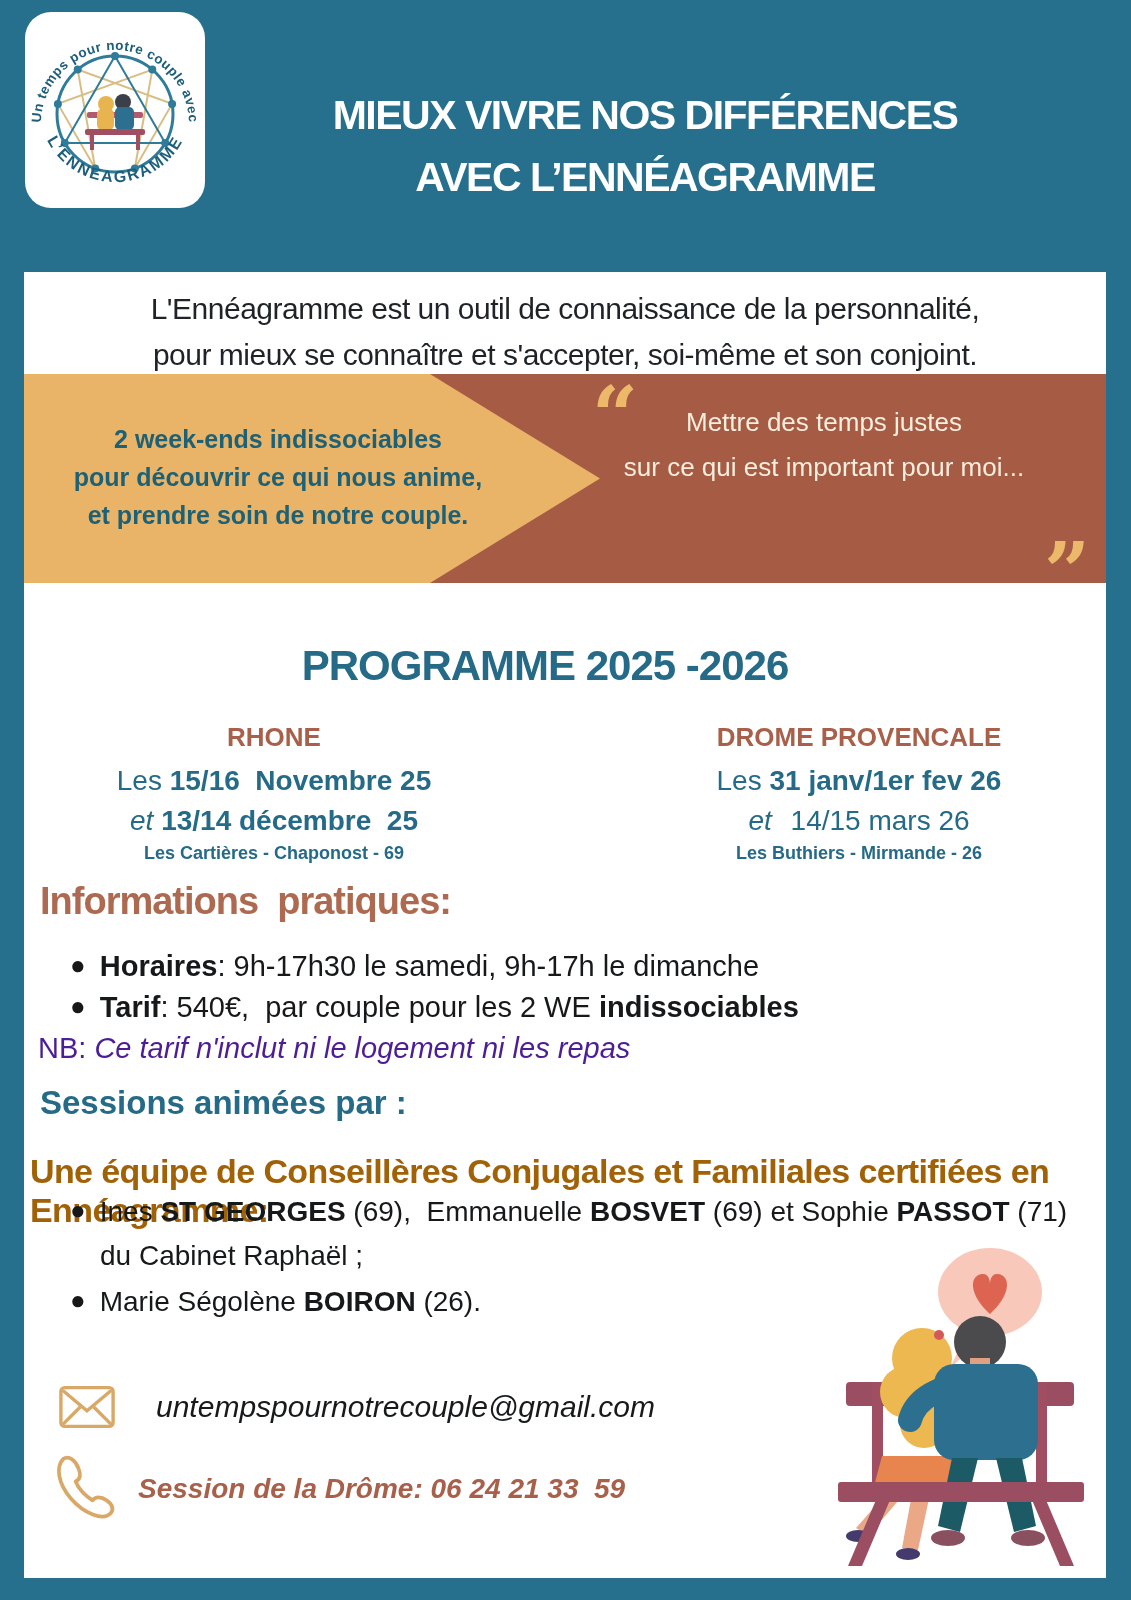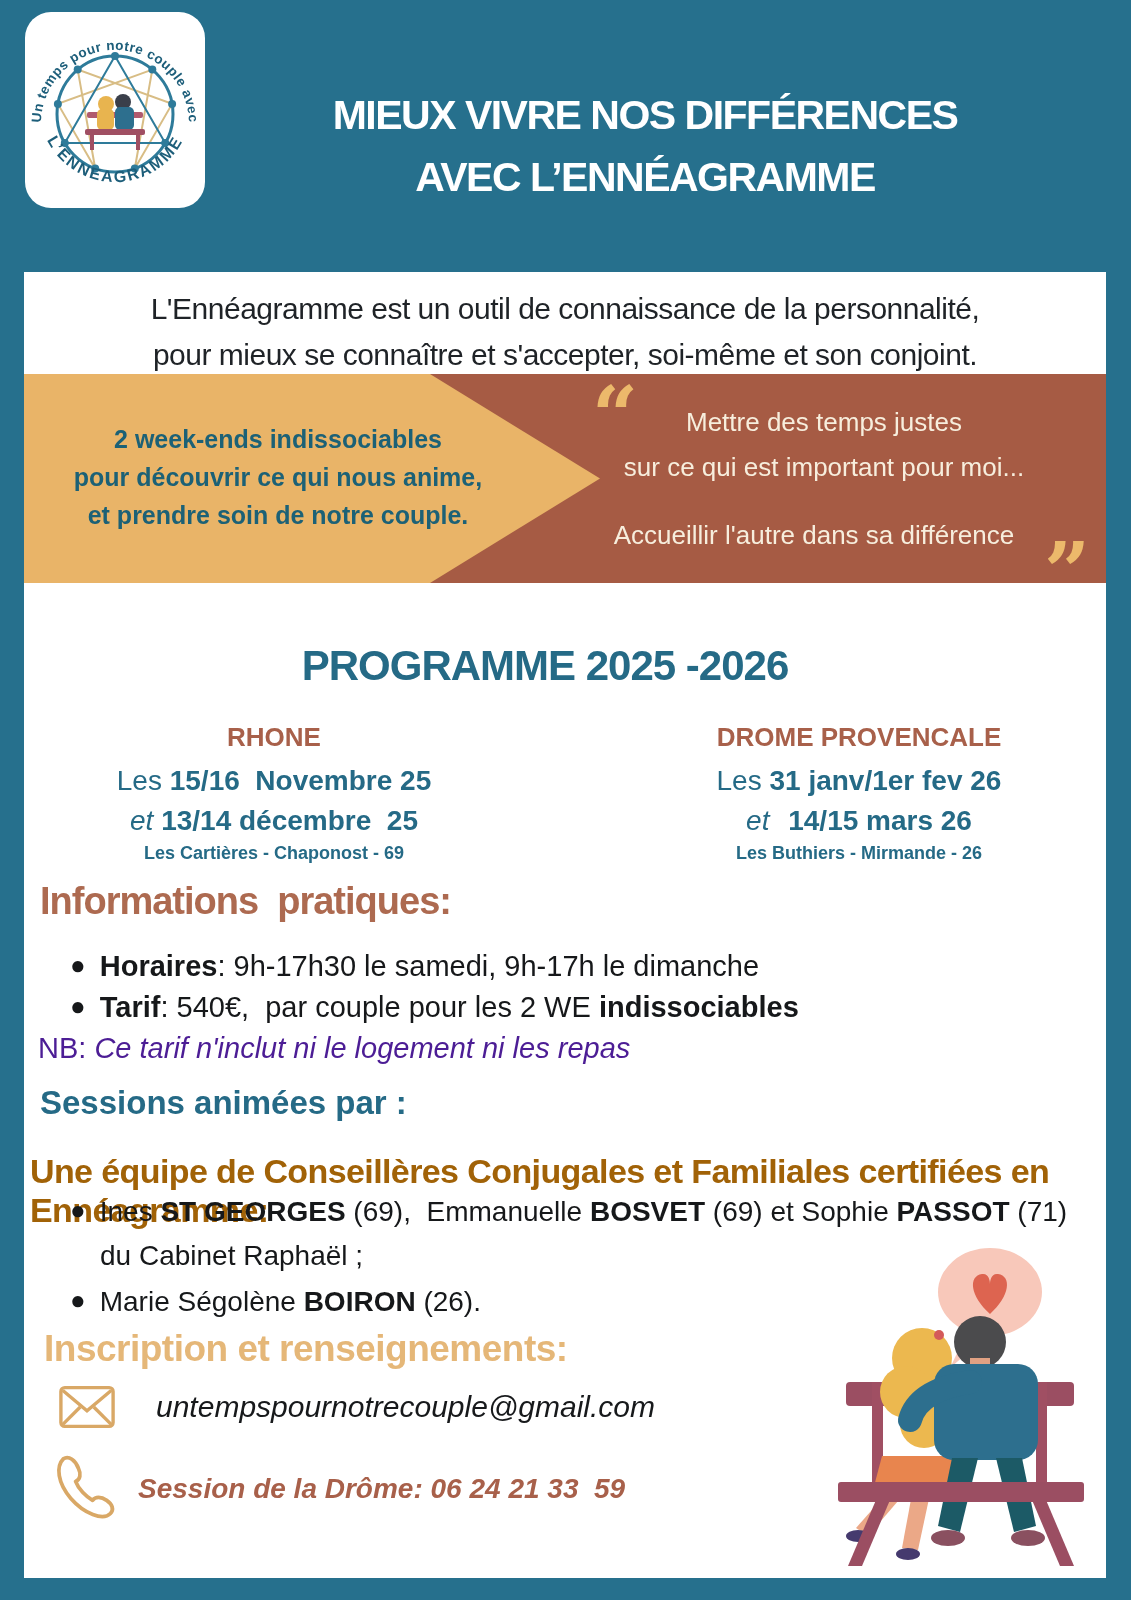--- a/index.html
+++ b/index.html
@@ -134,51 +134,49 @@
       <div class="banner-left">
         <div>2 week-ends indissociables</div>
         <div>pour découvrir ce qui nous anime,</div>
         <div>et prendre soin de notre couple.</div>
       </div>
       <div class="quote-glyph quote-open">“</div>
       <div class="banner-right">
         <div>Mettre des temps justes</div>
         <div>sur ce qui est important pour moi...</div>
       </div>
-      <div class="banner-quote2">Accueillir l'autre dans sa différence</div>
       <div class="quote-glyph quote-close">”</div>
     </div>
 
     <div class="programme-title">PROGRAMME 2025 -2026</div>
 
     <div class="col col-rhone">
       <div class="region">RHONE</div>
       <div class="dateline pre"><span>Les </span><span style="font-weight: 700;">15/16  Novembre 25</span></div>
       <div class="dateline pre"><span style="font-style: italic;">et </span><span style="font-weight: 700;">13/14 décembre  25</span></div>
       <div class="venue">Les Cartières - Chaponost - 69</div>
     </div>
     <div class="col col-drome">
       <div class="region">DROME PROVENCALE</div>
       <div class="dateline pre"><span>Les </span><span style="font-weight: 700;">31 janv/1er fev 26</span></div>
-      <div class="dateline pre"><span style="font-style: italic;">et </span><span style="font-weight: 700; margin-left: 11px;">14/15 mars 26</span></div>
+      <div class="dateline pre"><span style="font-style: italic;">et </span><span style="font-weight: 400; margin-left: 11px;">14/15 mars 26</span></div>
       <div class="venue">Les Buthiers - Mirmande - 26</div>
     </div>
 
     <div class="infos-heading pre">Informations  pratiques:</div>
     <div class="bullet b1"><span class="dot">●</span><span class="pre"><span style="font-weight: 700;">Horaires</span><span>: 9h-17h30 le samedi, 9h-17h le dimanche</span></span></div>
     <div class="bullet b2"><span class="dot">●</span><span class="pre"><span style="font-weight: 700;">Tarif</span><span>: 540€,  par couple pour les 2 WE </span><span style="font-weight: 700;">indissociables</span></span></div>
     <div class="nb-line pre"><span>NB: </span><span style="font-style: italic;">Ce tarif n'inclut ni le logement ni les repas</span></div>
 
     <div class="sessions-heading">Sessions animées par :</div>
     <div class="equipe">Une équipe de Conseillères Conjugales et Familiales certifiées en Ennéagramme:</div>
     <div class="bullet names1 names-size"><span class="dot">●</span><span class="pre"><span>Ines </span><span style="font-weight: 700;">ST GEORGES</span><span> (69),  Emmanuelle </span><span style="font-weight: 700;">BOSVET</span><span> (69) et Sophie </span><span style="font-weight: 700;">PASSOT</span><span> (71)</span></span></div>
     <div class="names2">du Cabinet Raphaël ;</div>
     <div class="bullet marie names-size"><span class="dot">●</span><span class="pre"><span>Marie Ségolène </span><span style="font-weight: 700;">BOIRON</span><span> (26).</span></span></div>
 
-    <div class="inscription-heading">Inscription et renseignements:</div>
 
     <div class="email-row">
       <svg width="58" height="46" viewBox="0 0 60 46">
         <rect x="3" y="3" width="54" height="40" rx="4" fill="none" stroke="#d9a866" stroke-width="3.5"></rect>
         <polyline points="5,6 30,27 55,6" fill="none" stroke="#d9a866" stroke-width="3.5"></polyline>
         <line x1="5" y1="41" x2="23" y2="23" stroke="#d9a866" stroke-width="3.5"></line>
         <line x1="55" y1="41" x2="37" y2="23" stroke="#d9a866" stroke-width="3.5"></line>
       </svg>
       <span class="email-text">untempspournotrecouple@gmail.com</span>
     </div>

